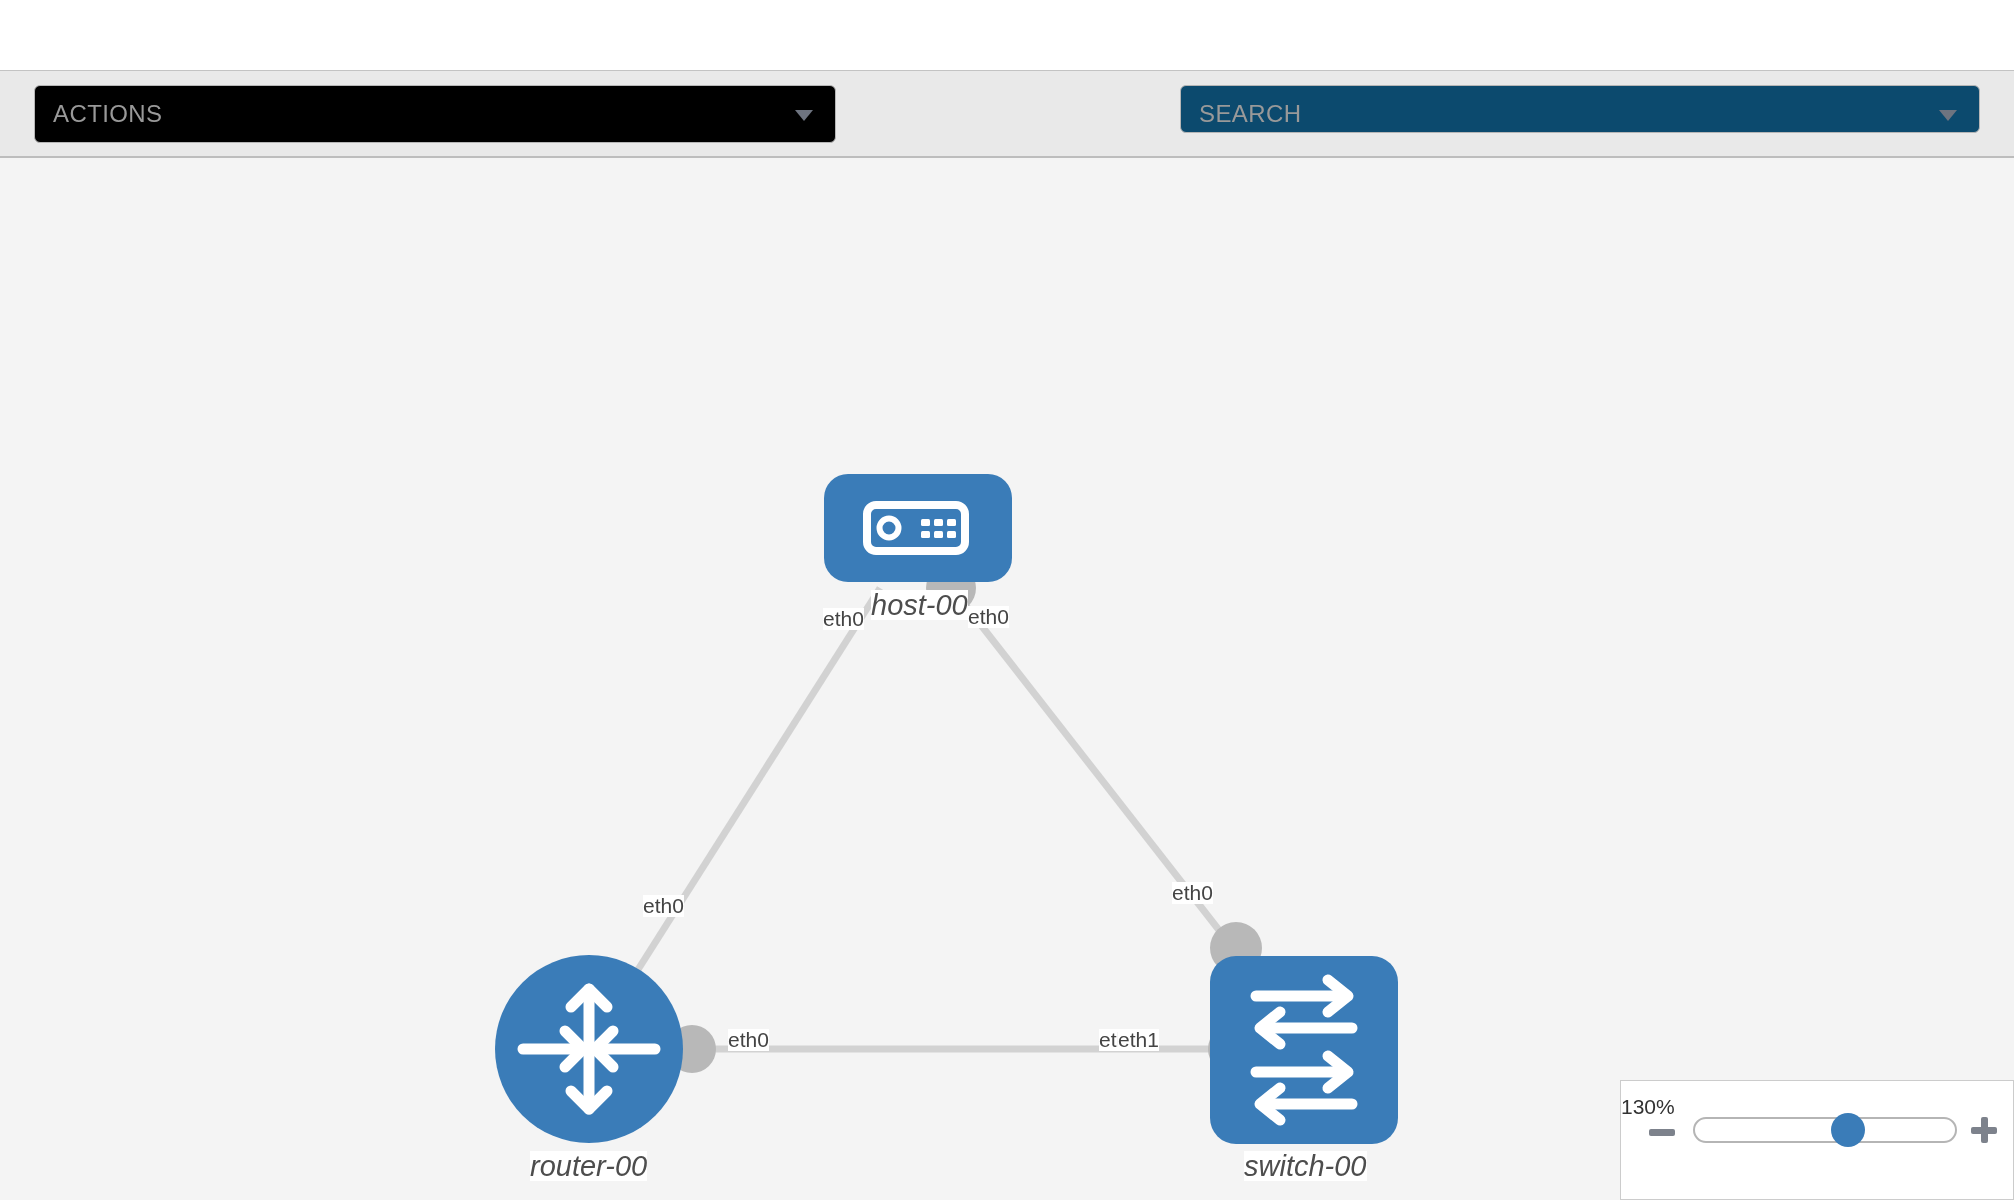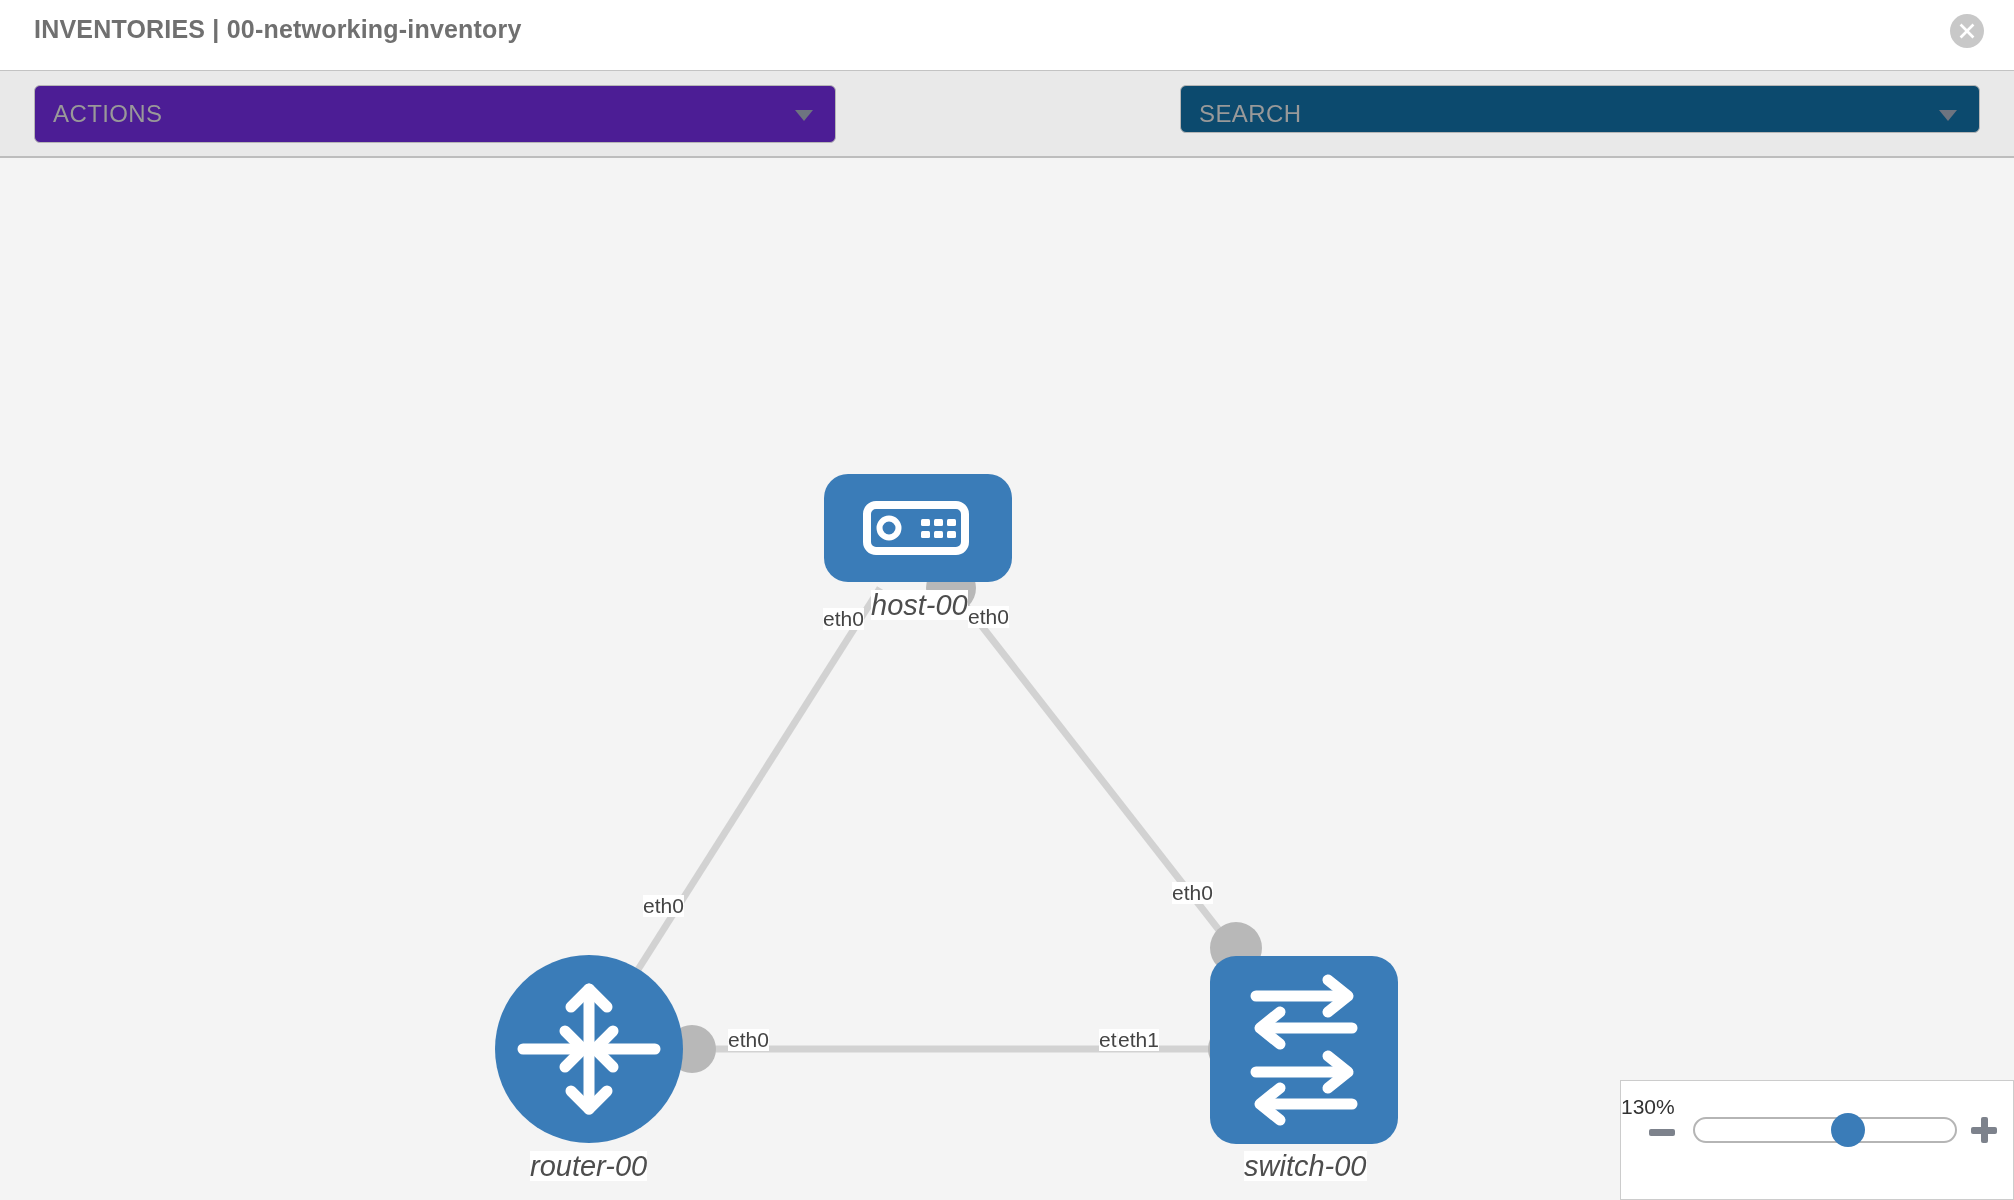--- a/index.html
+++ b/index.html
@@ -50,21 +50,21 @@
     left: 0; top: 70px;
     width: 2014px; height: 88px;
     background: #e9e9e9;
     border-top: 1px solid #c3c3c3;
     border-bottom: 2px solid #bdbdbd;
   }
   .actions-select {
     position: absolute;
     left: 34px; top: 14px;
     width: 802px; height: 58px;
-    background: #4c1d95;
+    background: #000000;
     border: 1px solid #b6b6b6;
     border-radius: 6px;
     cursor: pointer;
   }
   .actions-label {
     position: absolute;
     left: 18px; top: 14px;
     font-size: 24px;
     color: #999999;
     letter-spacing: 0.4px;
@@ -177,30 +177,20 @@
     border-radius: 2px;
   }
   .zoom-plus::before { left: 0; top: 10px; width: 26px; height: 7px; }
   .zoom-plus::after  { left: 10px; top: 0; width: 7px; height: 26px; }
 </style>
 </head>
 <body>
 
 <div id="app">
 
-  <div class="header">
-    <div class="header-title">INVENTORIES | 00-networking-inventory</div>
-
-    <div class="close-btn">
-      <svg width="34" height="34" viewBox="0 0 34 34" aria-hidden="true">
-        <path d="M11.5 9.6 L17 15.1 L22.5 9.6 L24.4 11.5 L18.9 17 L24.4 22.5 L22.5 24.4
-                 L17 18.9 L11.5 24.4 L9.6 22.5 L15.1 17 L9.6 11.5 Z" fill="#ffffff"></path>
-      </svg>
-    </div>
-  </div>
 
   <div class="toolbar">
 
     <div class="actions-select">
       <span class="actions-label">ACTIONS</span>
       <span class="caret"></span>
     </div>
 
     <div class="tool-icon icon-wrench">
       <svg width="42" height="42" viewBox="0 0 42 42" aria-hidden="true">

